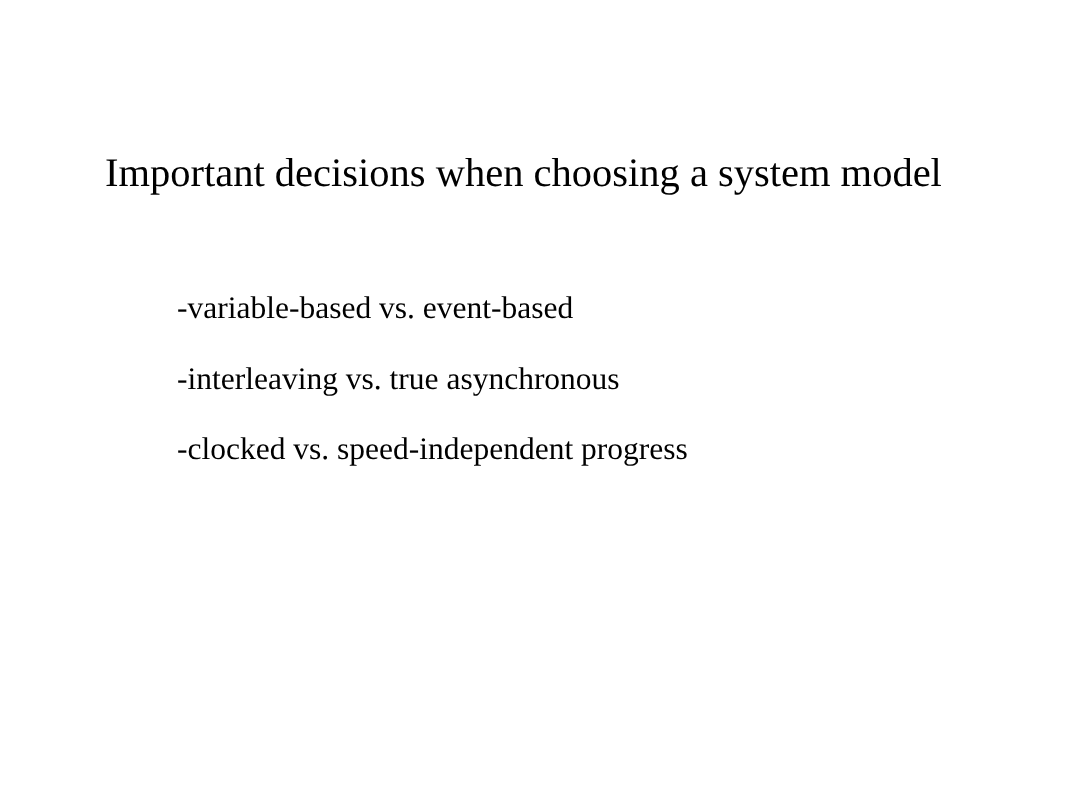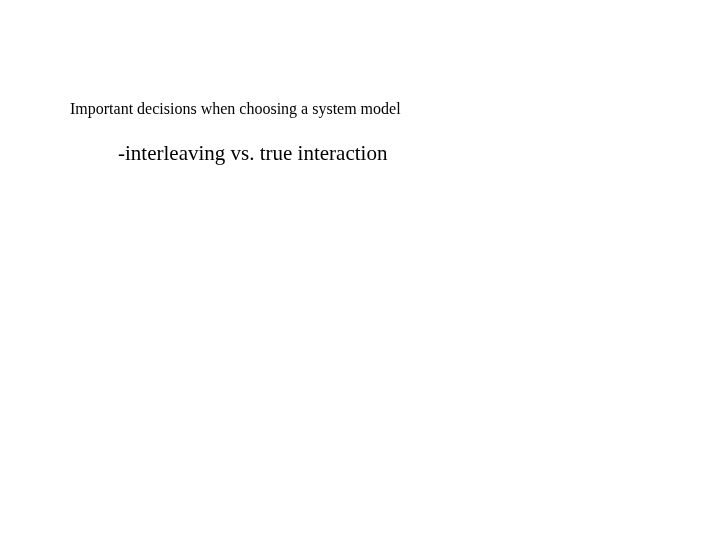--- a/index.html
+++ b/index.html
@@ -13,34 +13,36 @@
       background: #ffffff;
       font-family: "Comic Sans MS", "Comic Sans", cursive;
       color: #000000;
       overflow: hidden;
       position: relative;
     }
     .slide {
       padding: 100px 70px 0 70px;
     }
     .heading {
-      font-size: 16px;
-      margin-bottom: 23px;
+      font-size: 27px;
+      margin-bottom: 62px;
       font-weight: normal;
     }
     .bullets {
       padding-left: 48px;
     }
     .bullet {
       font-size: 21px;
       margin-bottom: 22px;
       font-weight: normal;
     }
   </style>
 </head>
 <body>
 
 <div class="slide">
   <div class="heading">Important decisions when choosing a system model</div>
   <div class="bullets">
-    <div class="bullet">-interleaving vs. true interaction</div>
+    <div class="bullet">-variable-based vs. event-based</div>
+    <div class="bullet">-interleaving vs. true asynchronous</div>
+    <div class="bullet">-clocked vs. speed-independent progress</div>
   </div>
 </div>
 
 </body></html>

